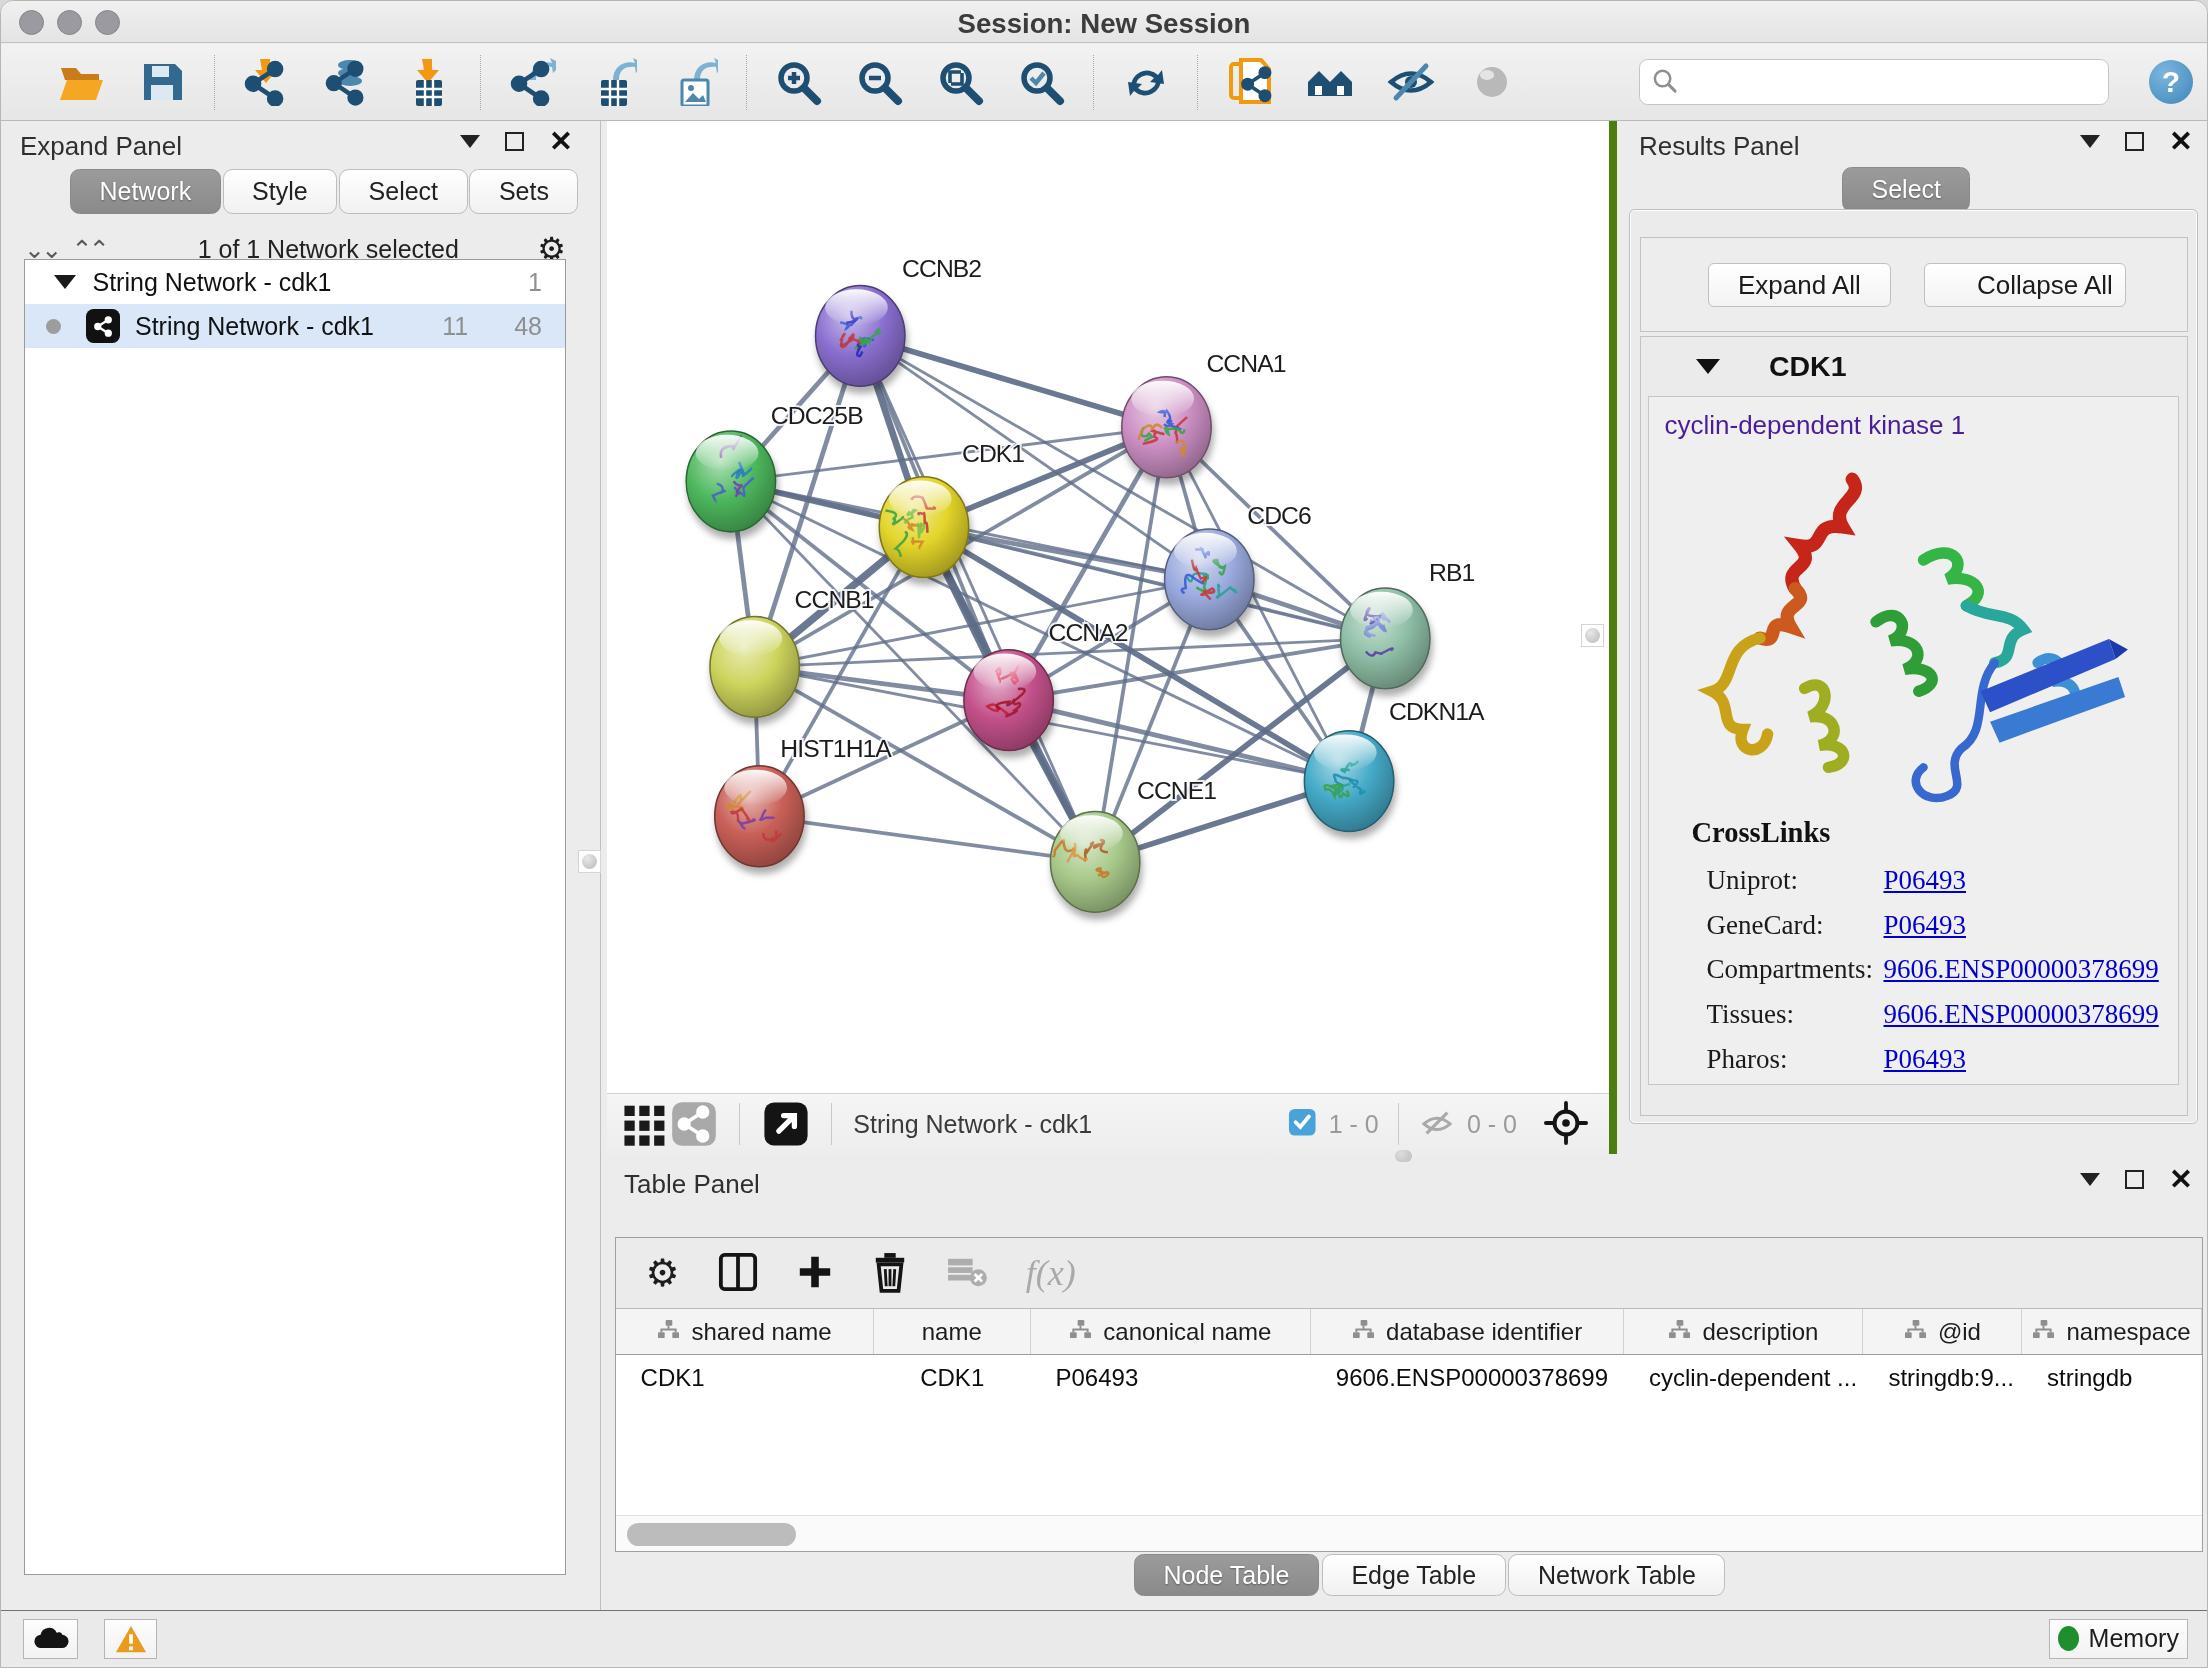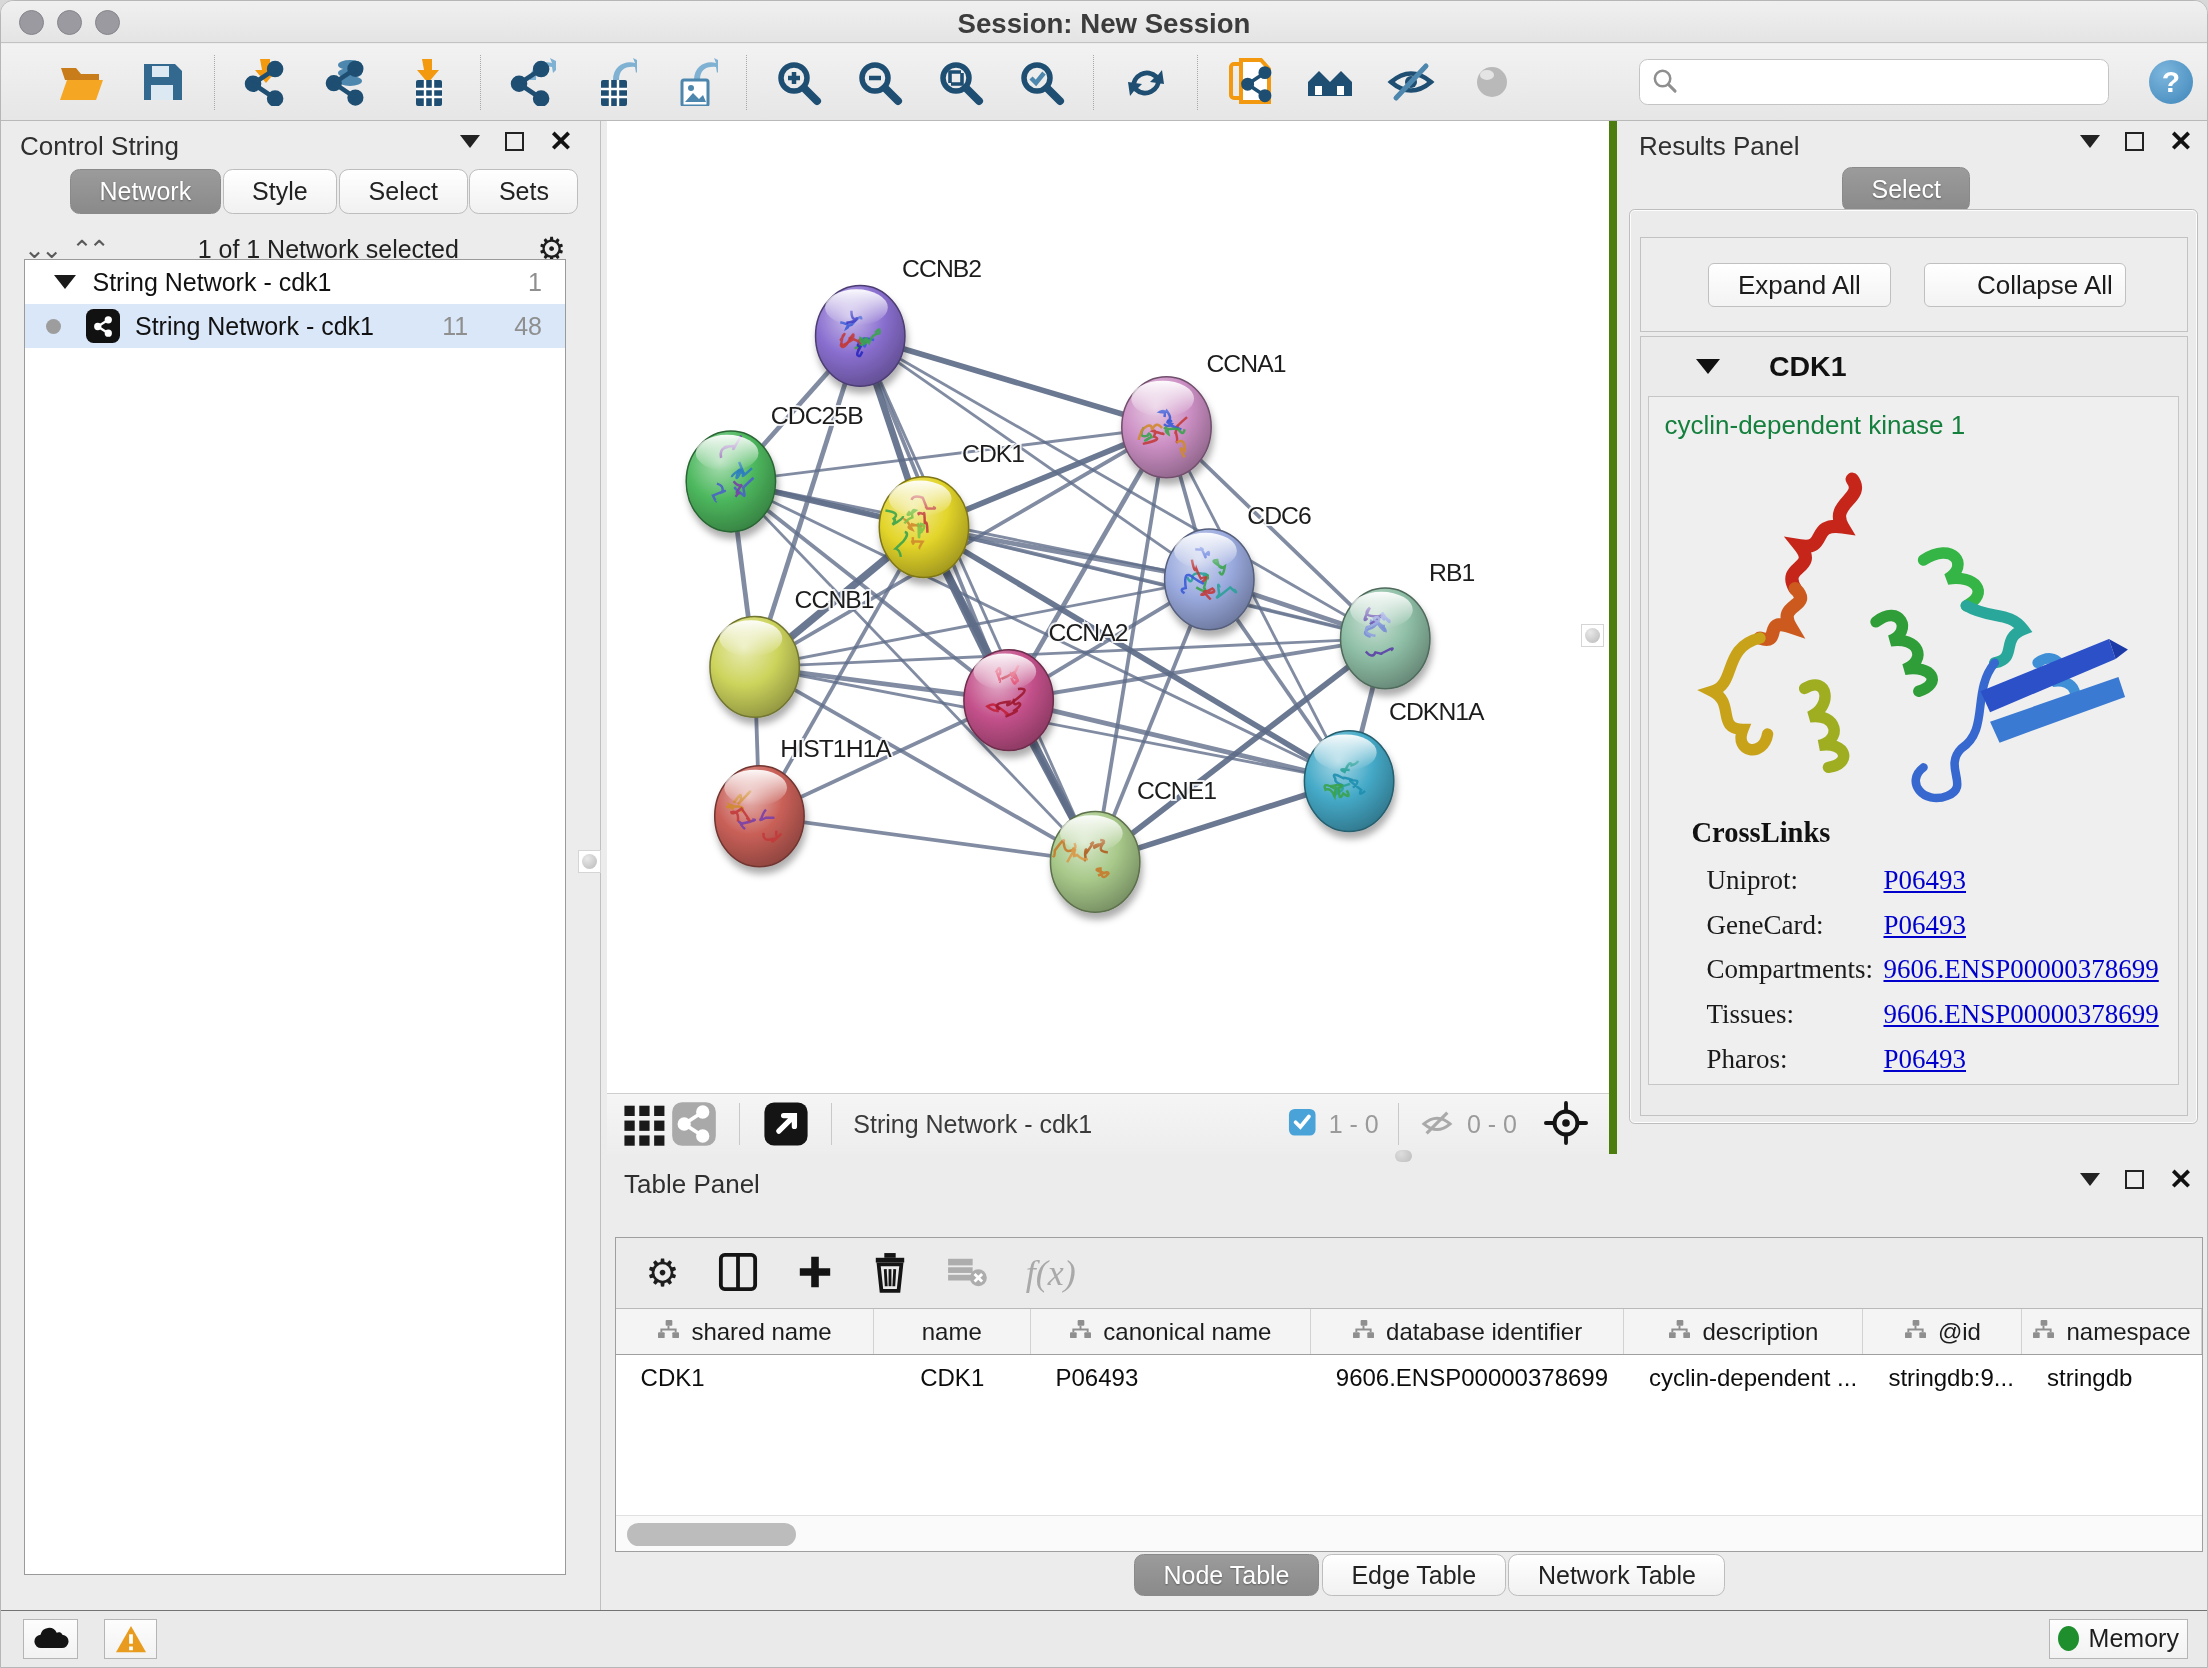--- a/index.html
+++ b/index.html
@@ -93,21 +93,21 @@
   .rp-btn { position:absolute; top:25px; height:44px; background:linear-gradient(#fff,#f3f3f3);
             border:1px solid #c0c0c0; border-radius:6px; font-size:26px; color:#1c1c1c;
             display:flex; align-items:center; justify-content:center; }
   .rp-content { position:absolute; left:9.5px; top:126px; width:548px; height:780px;
                 background:#ebebeb; border:1px solid #c2c2c2; }
   .rp-genehdr { position:absolute; left:0; top:0; width:100%; height:59px; display:flex; align-items:center; }
   .rp-genehdr .ph-caret { margin:0 49px 0 55px; border-left-width:12.4px; border-right-width:12.4px; border-top-width:15px; }
   .rp-genename { font-size:28.5px; font-weight:bold; color:#111; }
   .rp-detail { position:absolute; left:7.6px; top:59px; width:531px; height:689px;
                background:#efefef; border:1px solid #c6c6c6; }
-  .rp-desc { position:absolute; left:15px; top:13.3px; font-size:26px; color:#15803d; }
+  .rp-desc { position:absolute; left:15px; top:13.3px; font-size:26px; color:#4c1d95; }
   .xl-title { position:absolute; left:42px; top:420px; font-family:"Liberation Serif",serif;
               font-weight:bold; font-size:28.5px; color:#111; }
   .xl-row { position:absolute; left:57px; width:457px; height:44px; font-family:"Liberation Serif",serif;
             font-size:27px; color:#1a1a1a; }
   .xl-row a { position:absolute; left:177px; color:#0000cc; text-decoration:underline; }
 
   
   .tablepanel { position:absolute; left:606px; top:1158px; width:1603px; height:451px; background:#ececec; }
   .tablepanel .hdr { position:absolute; left:17px; top:9.5px; }
   .tablepanel .ph-icons { right:17px; }
@@ -348,21 +348,21 @@
             <circle cx="12" cy="12" r="8" fill="none" stroke="#8f8f8f" stroke-width="2.6"></circle>
             <line x1="18" y1="18" x2="25" y2="25" stroke="#8f8f8f" stroke-width="3" stroke-linecap="round"></line>
           </svg>
       </span>
       <input placeholder="" style="">
     </div>
     <div class="help-btn">?</div>
   </div>
 
   <div class="control">
-    <div class="hdr panel-title">Control String</div>
+    <div class="hdr panel-title">Expand Panel</div>
     <div class="ph-icons">
       <span class="ph-caret"></span>
       <span class="ph-float"></span>
       <span class="ph-close">✕</span>
     </div>
     <div class="cp-tabs" id="cp-tabs">
         <div class="tab sel">Network</div>
         <div class="tab">Style</div>
         <div class="tab">Select</div>
         <div class="tab">Sets</div>

